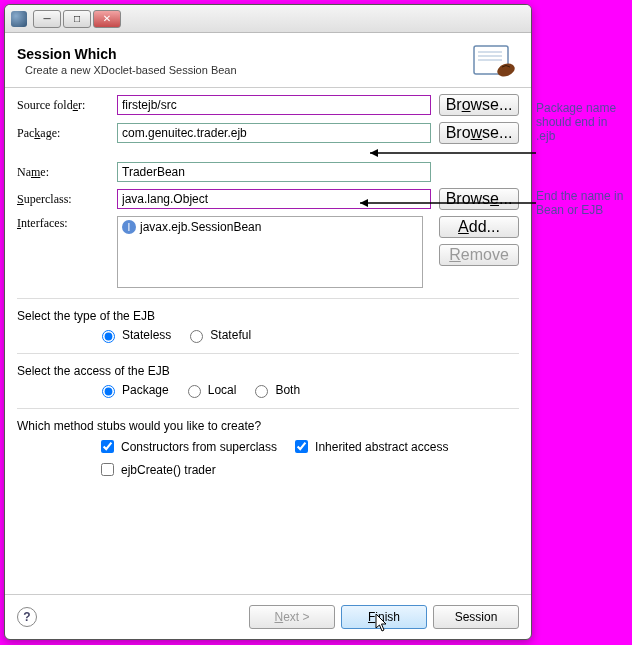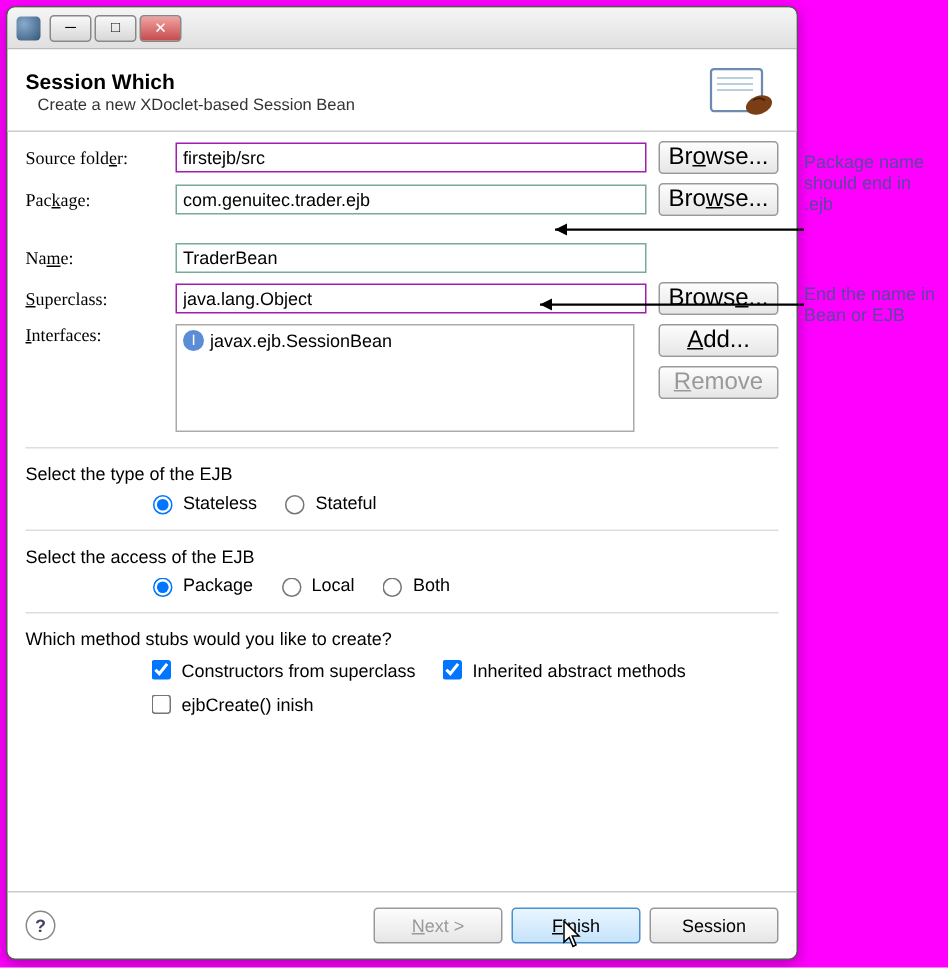--- a/index.html
+++ b/index.html
@@ -248,27 +248,27 @@
     <hr class="sep">
 
     <div class="group-title">Which method stubs would you like to create?</div>
     <div class="checks">
       <label class="check-line">
           <input type="checkbox" checked="" style=""> 
           <span>Constructors from superclass</span>
         </label>
       <label class="check-line">
           <input type="checkbox" checked="" style=""> 
-          <span>Inherited abstract methods</span>
+          <span>Inherited abstract access</span>
         </label>
     </div>
     <div class="checks" style="margin-top:4px">
       <label class="check-line">
           <input type="checkbox" style=""> 
-          <span>ejbCreate() inish</span>
+          <span>ejbCreate() trader</span>
         </label>
     </div>
 
   </div>
 
   <div class="bottombar">
     <div class="help">?</div>
     <div class="spacer"></div>
     <div class="navbtn disabled"><span class="underline">N</span>ext &gt;</div>
     <div class="navbtn primary"><span class="underline">F</span>inish</div>

